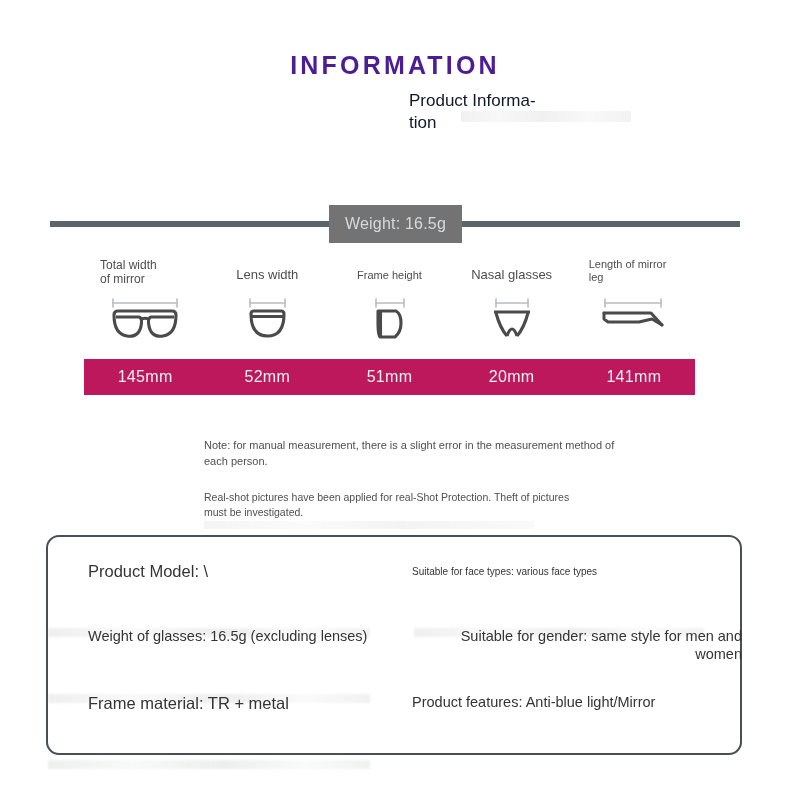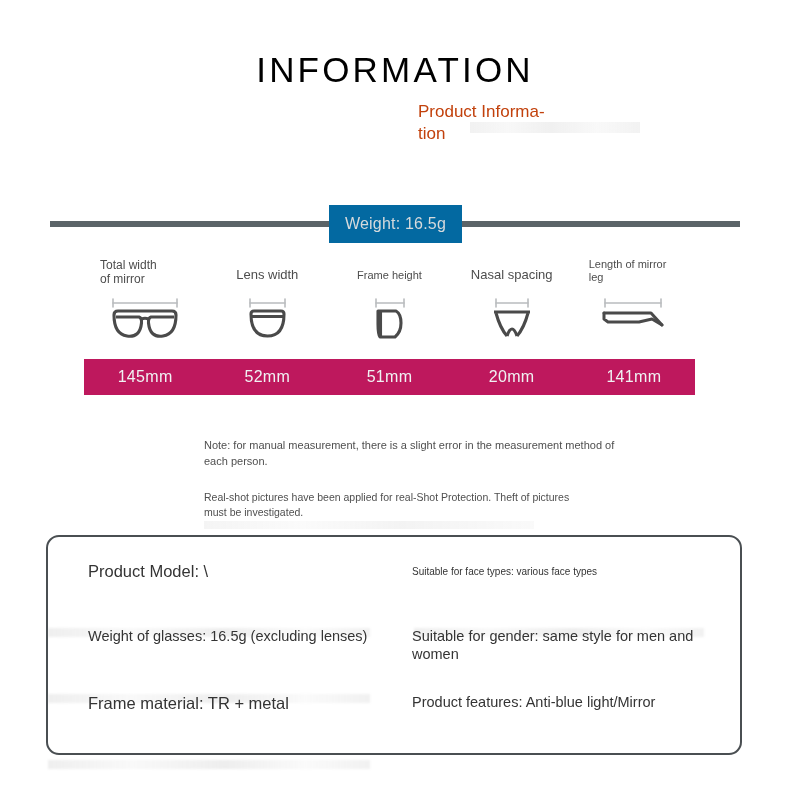--- a/index.html
+++ b/index.html
@@ -18,39 +18,39 @@
 
   
   .header {
     position: absolute;
     top: 52px;
     left: 0;
     width: 790px;
     text-align: center;
   }
   .main-title {
-    font-size: 35px;
-    font-weight: 400;
+    font-size: 25px;
+    font-weight: 700;
     letter-spacing: 3.2px;
-    color: #000000;
+    color: #4c1d95;
     line-height: 1.05;
     margin: 0;
   }
   .subtitle-wrap {
     margin: 0 auto;
     width: 148px;
     text-align: left;
     padding-left: 176px;
   }
   .subtitle {
     font-size: 17px;
     font-weight: 400;
-    color: #c2410c;
+    color: #0f172a;
     line-height: 1.28;
-    margin: 12px 0 0 9px;
+    margin: 12px 0 0 0;
     position: relative;
   }
   .ghost-sub {
     position: absolute;
     left: 52px;
     top: 21px;
     width: 170px;
     height: 11px;
     background: linear-gradient(90deg,
        rgba(150,150,150,0.13) 0%, rgba(150,150,150,0.07) 22%,
@@ -74,21 +74,21 @@
     width: 690px;
     height: 6px;
     background: #5b6468;
   }
   .weight-badge {
     position: absolute;
     top: 0px;
     left: 329px;
     width: 133px;
     height: 38px;
-    background: #0369a1;
+    background: #737373;
     display: flex;
     align-items: center;
     justify-content: center;
     color: #d6dadc;
     font-size: 16px;
     letter-spacing: 0.2px;
   }
 
   
   .spec-grid {
@@ -218,20 +218,21 @@
   .d-right {
     width: 330px;
     box-sizing: border-box;
     position: relative;
   }
   .d-text {
     color: #343434;
     line-height: 1.25;
     position: relative;
     display: inline-block;
+    text-align: right;
   }
   .d-sz-17 { font-size: 16.5px; }
   .d-sz-15 { font-size: 14.5px; }
   .d-sz-13 { font-size: 10px; }
   .ghost-line {
     position: absolute;
     left: 2px;
     bottom: -10px;
     width: 88%;
     height: 9px;
@@ -312,21 +313,21 @@
         </g>
         <g fill="none" stroke="#4a4a4a" stroke-width="3.1" stroke-linejoin="round">
           <path d="M14 17 L32 17 Q37 20 37 29 Q37 38 31 43 L16 43 Q14 40 14 30 Z"></path>
           <path d="M16.5 17.5 L16.5 43"></path>
         </g>
       </svg>
     </div>
   </div>
 
   <div class="spec-col">
-    <div class="spec-label one-line sz-13">Nasal spacing</div>
+    <div class="spec-label one-line sz-13">Nasal glasses</div>
     <div class="icon-box">
       <svg width="60" height="50" viewBox="0 0 60 50">
         <g stroke="#b9bcbe" stroke-width="1.6" stroke-linecap="round">
           <line x1="14" y1="9" x2="46" y2="9"></line>
           <line x1="14" y1="5" x2="14" y2="13"></line>
           <line x1="46" y1="5" x2="46" y2="13"></line>
         </g>
         <g fill="none" stroke="#4a4a4a" stroke-width="3.1" stroke-linejoin="round">
           <path d="M12 18 L48 18"></path>
           <path d="M14 19 Q18 34 25 42"></path>

